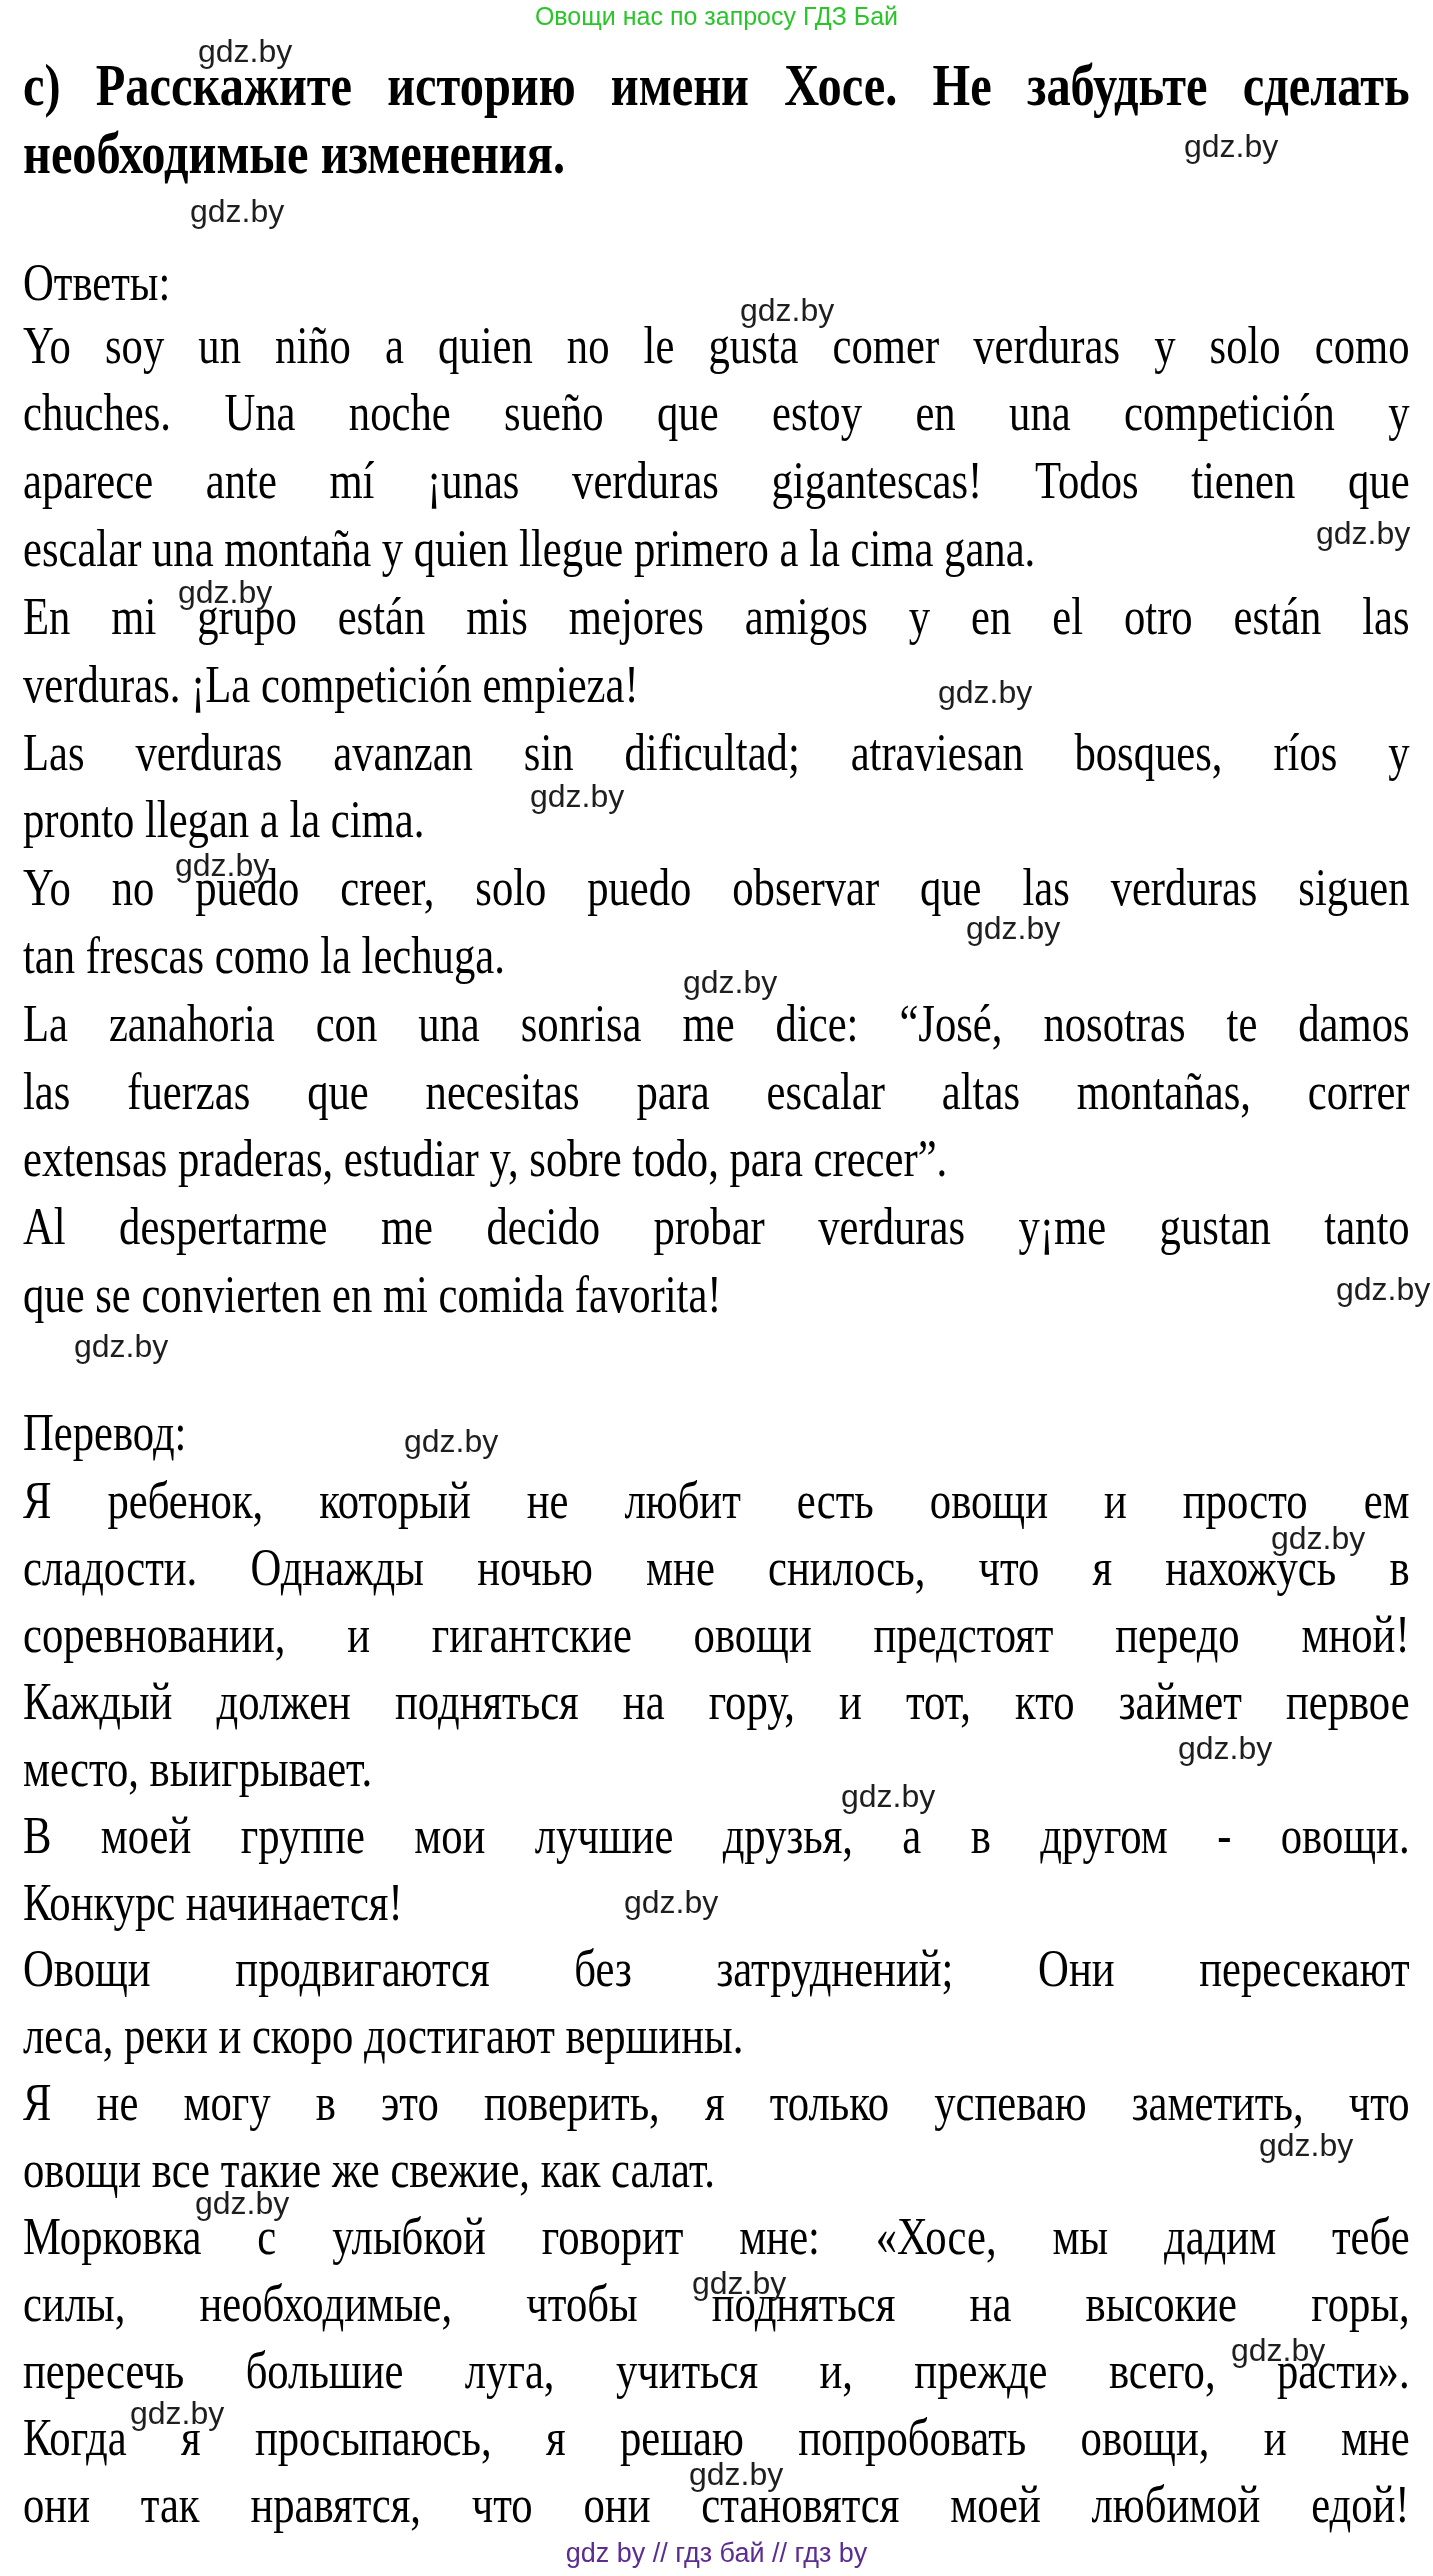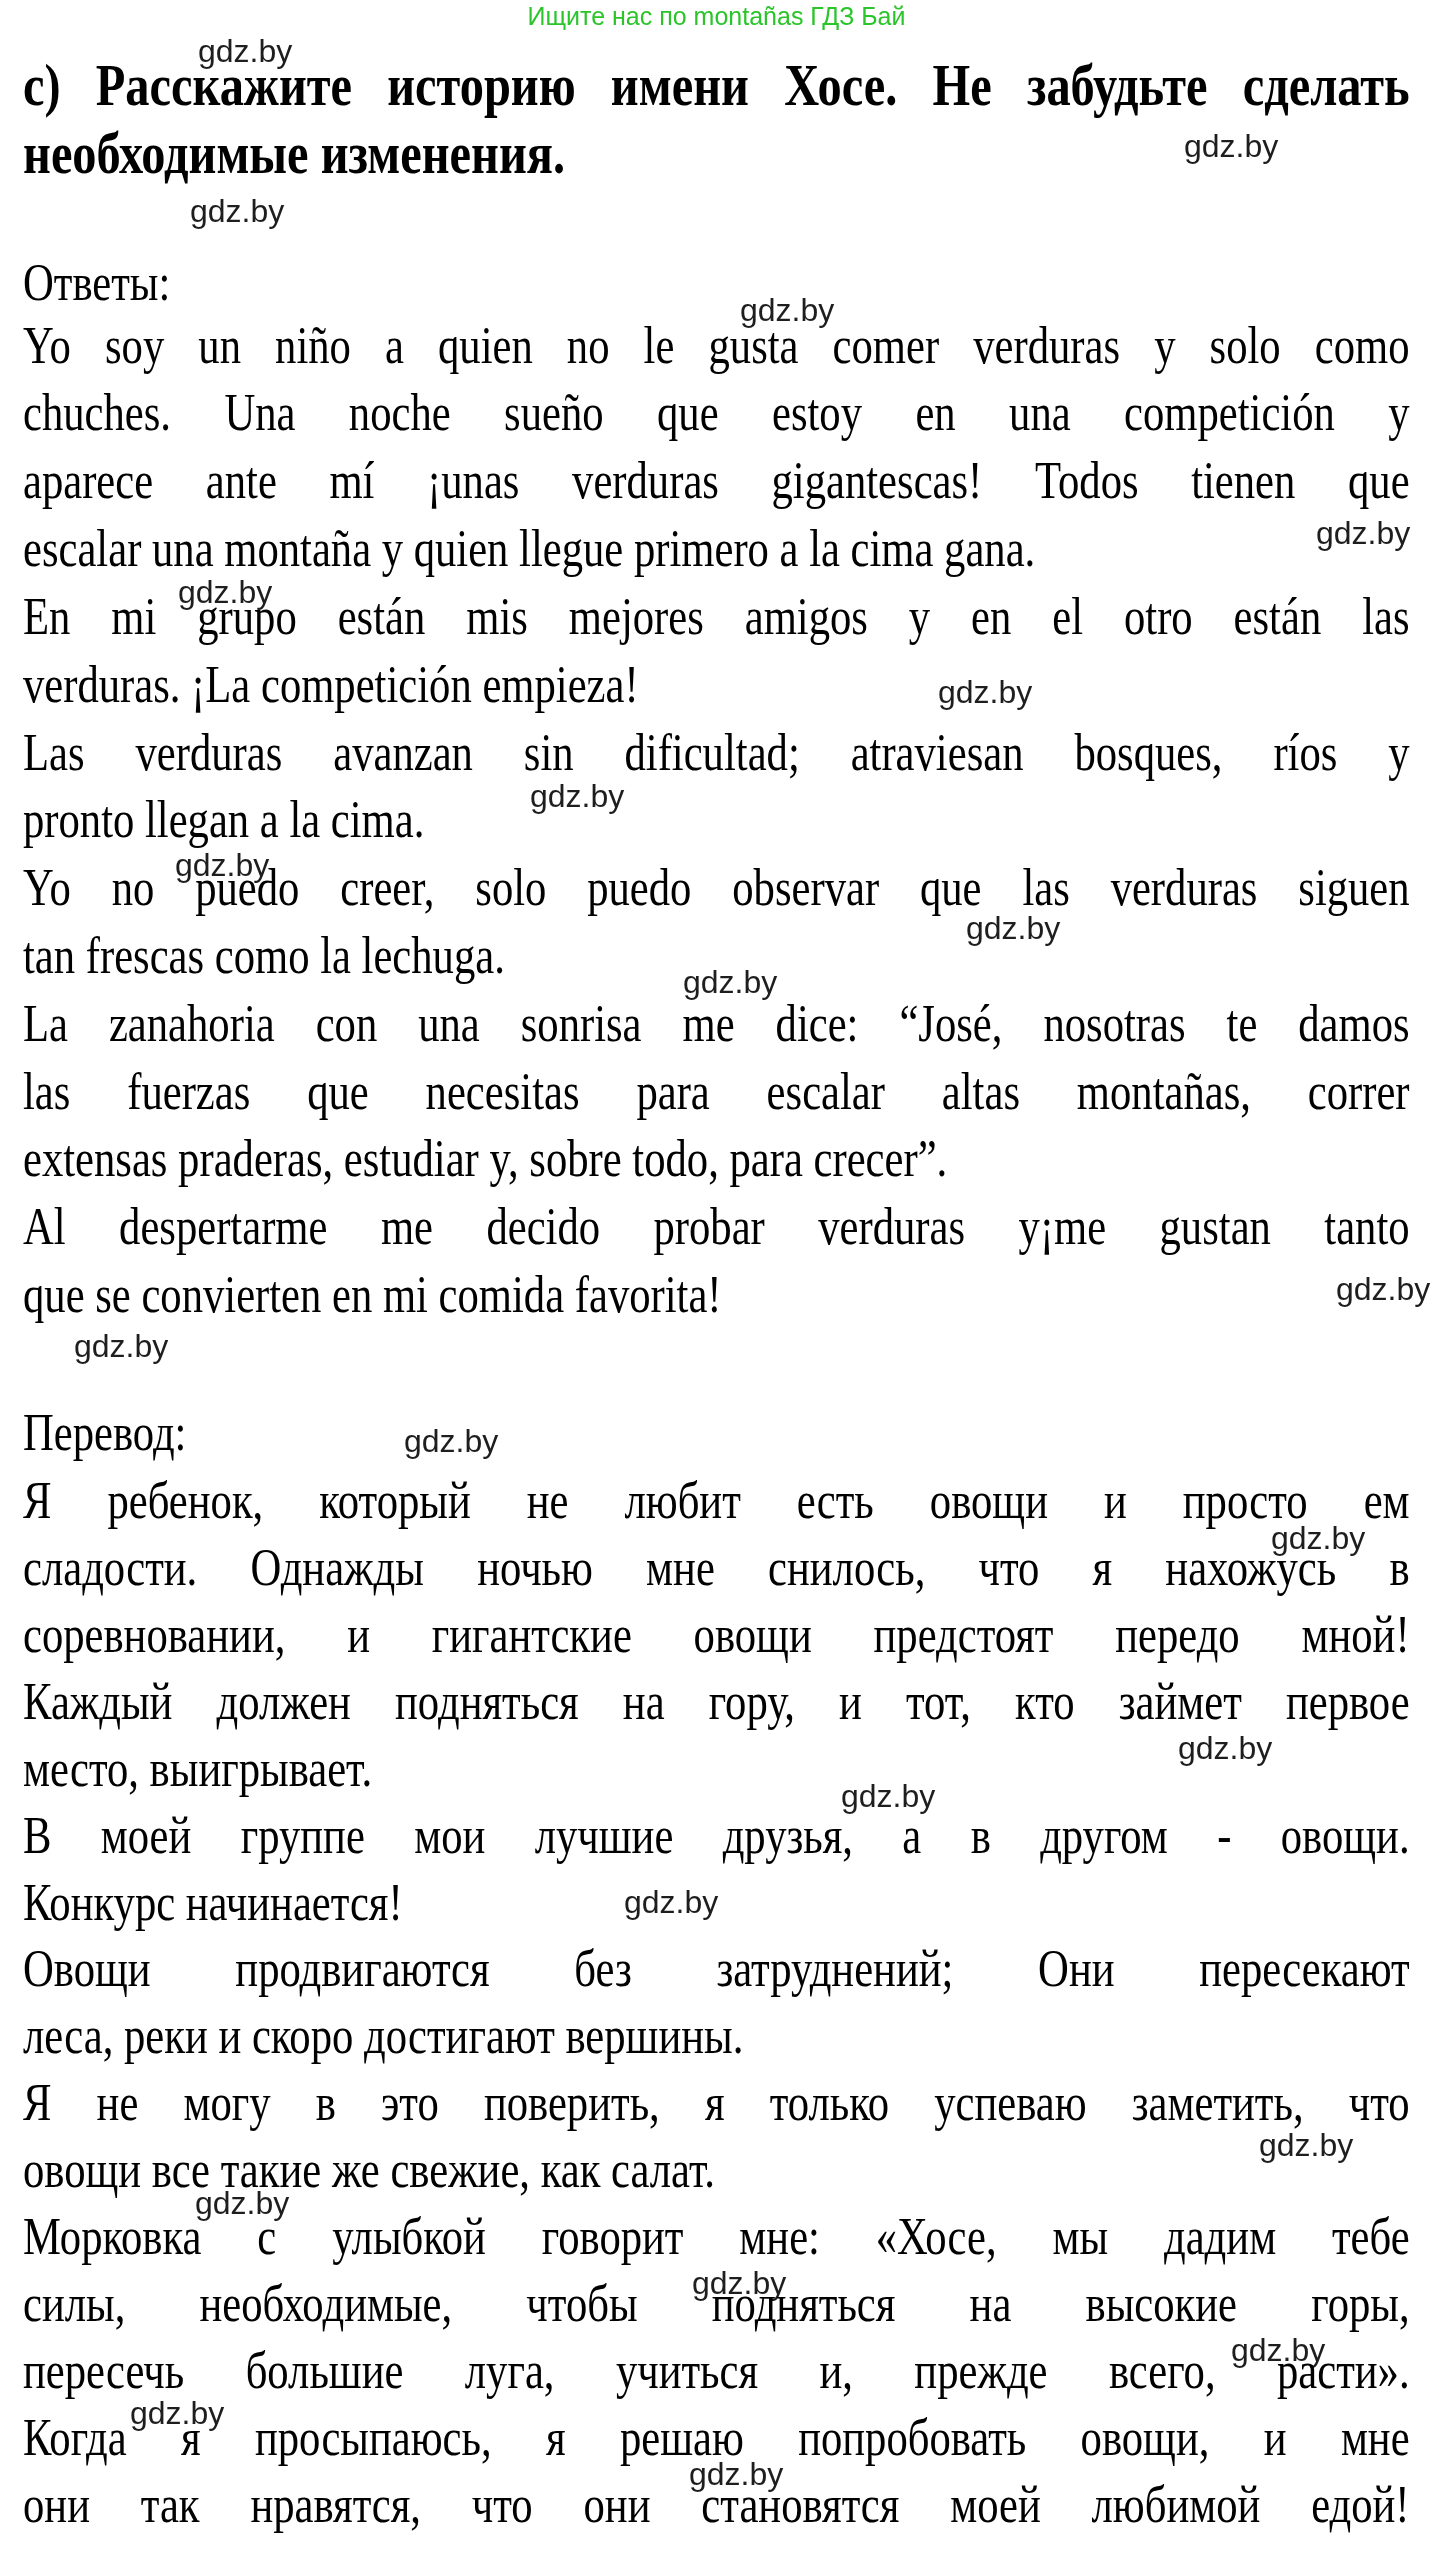--- a/index.html
+++ b/index.html
@@ -68,21 +68,21 @@
     font-family:"Liberation Sans", sans-serif;
     font-size:32px;
     line-height:1;
     color:var(--wm-color);
   }
 </style>
 </head>
 <body>
 
 <div class="page">
-  <div class="promo">Ищите нас по montañas ГДЗ Бай</div>
+  <div class="promo">Овощи нас по запросу ГДЗ Бай</div>
   <div id="wm-layer">
       <div class="wm" style="left: 198px; top: 35px;">gdz.by</div>
       <div class="wm" style="left: 1184px; top: 130px;">gdz.by</div>
       <div class="wm" style="left: 190px; top: 195px;">gdz.by</div>
       <div class="wm" style="left: 740px; top: 294px;">gdz.by</div>
       <div class="wm" style="left: 1316px; top: 517px;">gdz.by</div>
       <div class="wm" style="left: 178px; top: 576px;">gdz.by</div>
       <div class="wm" style="left: 938px; top: 676px;">gdz.by</div>
       <div class="wm" style="left: 530px; top: 780px;">gdz.by</div>
       <div class="wm" style="left: 175px; top: 849px;">gdz.by</div>
@@ -367,14 +367,15 @@
         <span>так</span>
         <span>нравятся,</span>
         <span>что</span>
         <span>они</span>
         <span>становятся</span>
         <span>моей</span>
         <span>любимой</span>
         <span>едой!</span>
       </div>
     </div>
+  <div class="footer">gdz by // гдз бай // гдз by</div>
 </div>
 
 
 </body></html>

